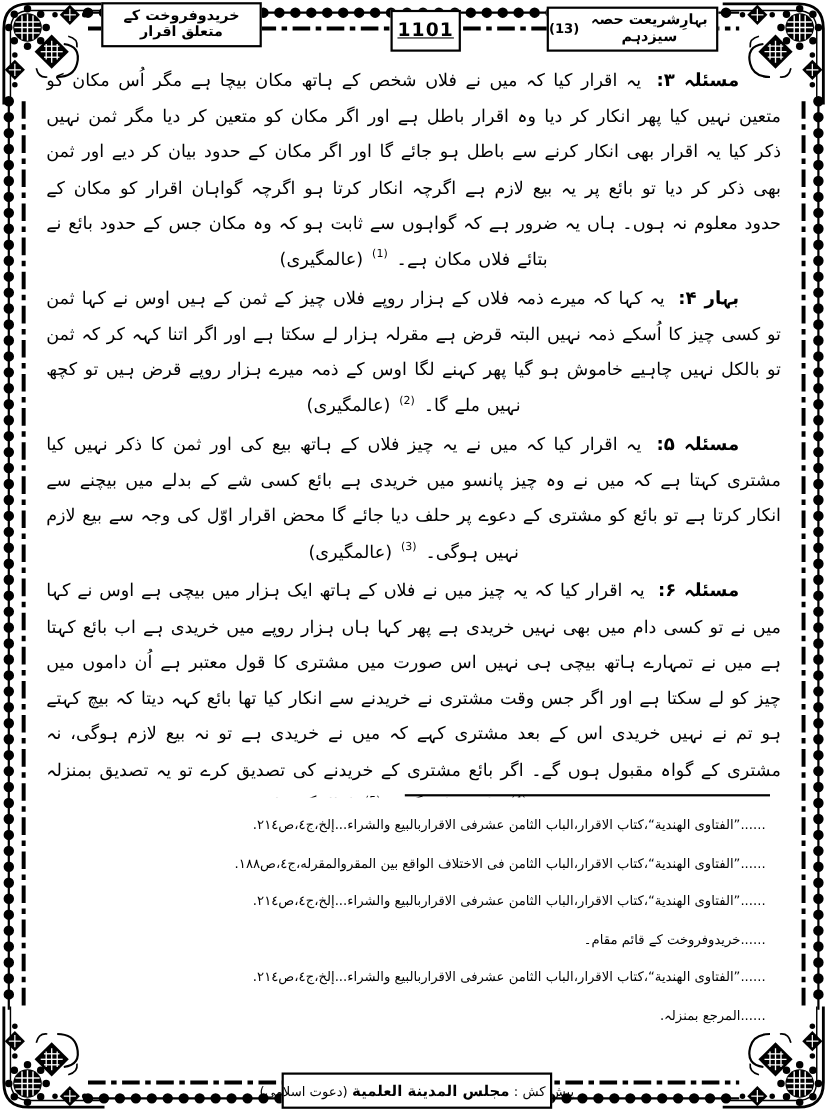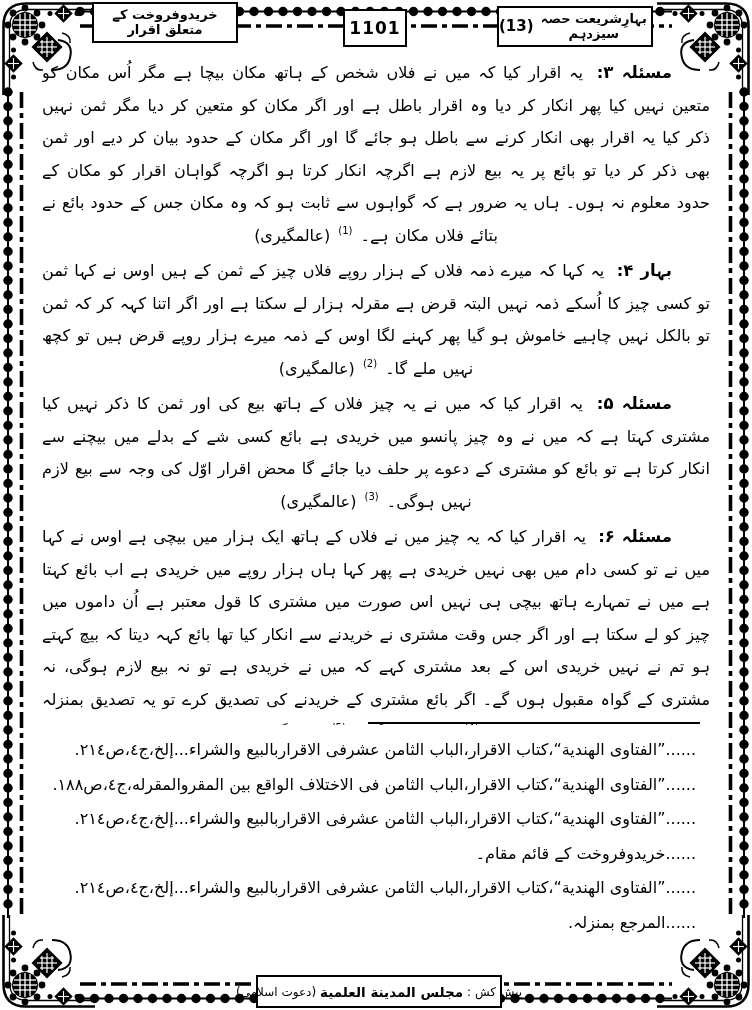--- a/index.html
+++ b/index.html
@@ -10,44 +10,44 @@
   }
   
   .frame-svg{position:absolute;top:0;left:0;z-index:1;}
   
   .hbox{
     position:absolute;z-index:3;background:#fff;border:2.2px solid #000;
     display:flex;align-items:center;justify-content:center;
     font-weight:bold;text-align:center;line-height:1.1;
   }
   .hbox-chapter{left:92px;top:2px;width:142px;height:37px;font-size:13px;}
-  .hbox-page{left:343px;top:9px;width:60px;height:34px;font-size:17px;direction:ltr;letter-spacing:1px;}
+  .hbox-page{left:355px;top:9px;width:60px;height:34px;font-size:17px;direction:ltr;letter-spacing:1px;text-decoration:underline;}
   .hbox-book{left:497px;top:6px;width:152px;height:37px;font-size:13px;}
-  .hbox-book .vol{direction:ltr;unicode-bidi:isolate;margin-right:3px;font-size:15px;}
+  .hbox-book .vol{direction:ltr;unicode-bidi:isolate;margin-right:3px;font-size:12px;}
   
   .matn{
     position:absolute;z-index:2;top:57px;right:42px;left:42px;height:668px;
     direction:rtl;overflow:hidden;
   }
   .masala{
     margin:0 0 3px 0;font-size:16px;line-height:32.5px;
     text-align:justify;text-align-last:center;text-indent:38px;
     word-spacing:1px;
   }
   .masala-label{font-weight:bold;font-size:16.5px;margin-left:6px;}
   .fn-sup{
     font-size:10px;vertical-align:super;line-height:0;
     direction:ltr;unicode-bidi:isolate;margin:0 2px;
   }
   .masala-source{white-space:nowrap;margin-top:46px;}
   
   .footnotes{position:absolute;z-index:2;top:722px;right:42px;left:42px;direction:rtl;}
   .fn-divider{height:2.2px;background:#000;width:332px;margin:0 10px 9px auto;}
   .footnote{
-    margin:0;padding-right:14px;font-size:16px;line-height:34.5px;
+    margin:0;padding-right:14px;font-size:12px;line-height:34.5px;
     text-align:right;white-space:nowrap;overflow:hidden;
   }
   
   .fbox{
     position:absolute;z-index:3;left:256px;top:975px;width:242px;height:29px;
     background:#fff;border:2px solid #000;
     display:flex;align-items:center;justify-content:center;gap:4px;
     font-size:12px;direction:rtl;white-space:nowrap;
   }
   .fbox .publisher{font-weight:bold;font-size:13.5px;}

